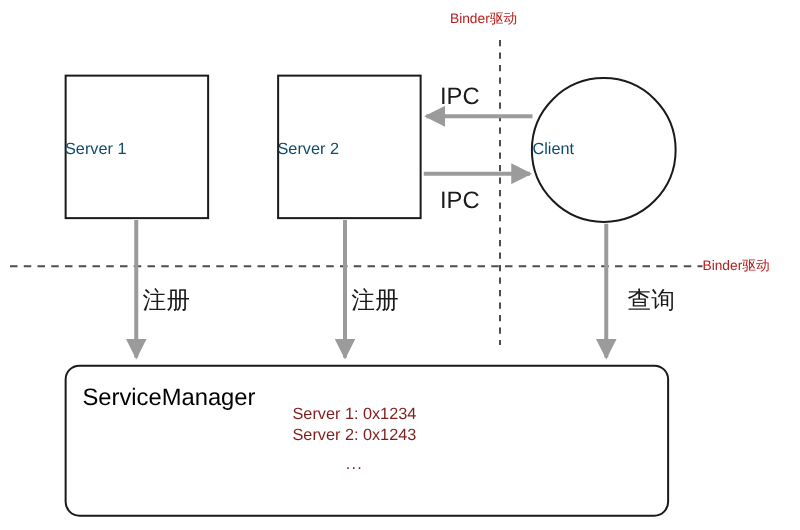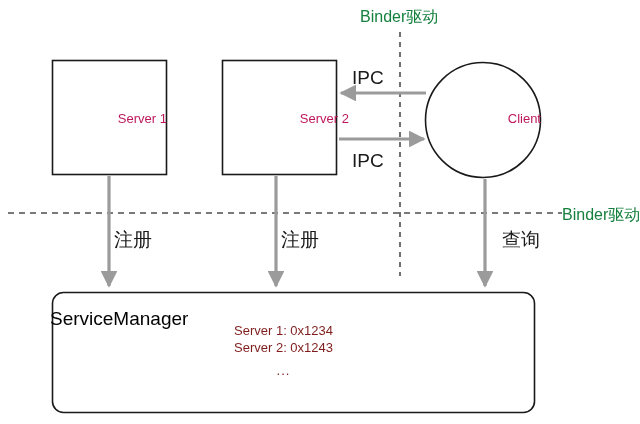--- a/index.html
+++ b/index.html
@@ -19,39 +19,39 @@
   #diagram-svg {
     position: absolute;
     left: 0;
     top: 0;
     width: 640px;
     height: 424px;
   }
   .node-label {
     position: absolute;
     font-size: 13px;
-    color: #be185d;
+    color: #0c4a6e;
     white-space: nowrap;
-    text-align: right;
+    text-align: left;
   }
   .edge-label {
     position: absolute;
     font-size: 19px;
     color: #1a1a1a;
     white-space: nowrap;
   }
   .boundary-label {
     position: absolute;
-    font-size: 16px;
-    color: #15803d;
+    font-size: 11px;
+    color: #b91c1c;
     white-space: nowrap;
   }
   #sm-title {
     position: absolute;
-    left: 50px;
+    left: 66px;
     top: 308px;
     font-size: 19px;
     color: #000000;
     white-space: nowrap;
   }
   #sm-entries {
     position: absolute;
     left: 234px;
     top: 322px;
     font-size: 13px;
@@ -96,21 +96,21 @@
 
     <line x1="109" y1="176" x2="109" y2="286" stroke="#9b9b9b" stroke-width="3.2" marker-end="url(#arrowGray)"></line>
 
     <line x1="276" y1="176" x2="276" y2="286" stroke="#9b9b9b" stroke-width="3.2" marker-end="url(#arrowGray)"></line>
 
     <line x1="485" y1="179" x2="485" y2="286" stroke="#9b9b9b" stroke-width="3.2" marker-end="url(#arrowGray)"></line>
   </svg>
 
   <div class="node-label" style="left:52px; top:111px; width:115px;">Server 1</div>
 
-  <div class="node-label" style="left:222px; top:111px; width:115px;padding-left:12px;">Server 2</div>
+  <div class="node-label" style="left:222px; top:111px; width:115px;">Server 2</div>
 
   <div class="node-label" style="left:426px; top:111px; width:115px;">Client</div>
 
   <div id="sm-title">ServiceManager</div>
 
   <div id="sm-entries">
     <div>Server 1: 0x1234</div>
     <div>Server 2: 0x1243</div>
     <span class="entry-ellipsis">...</span>
   </div>

